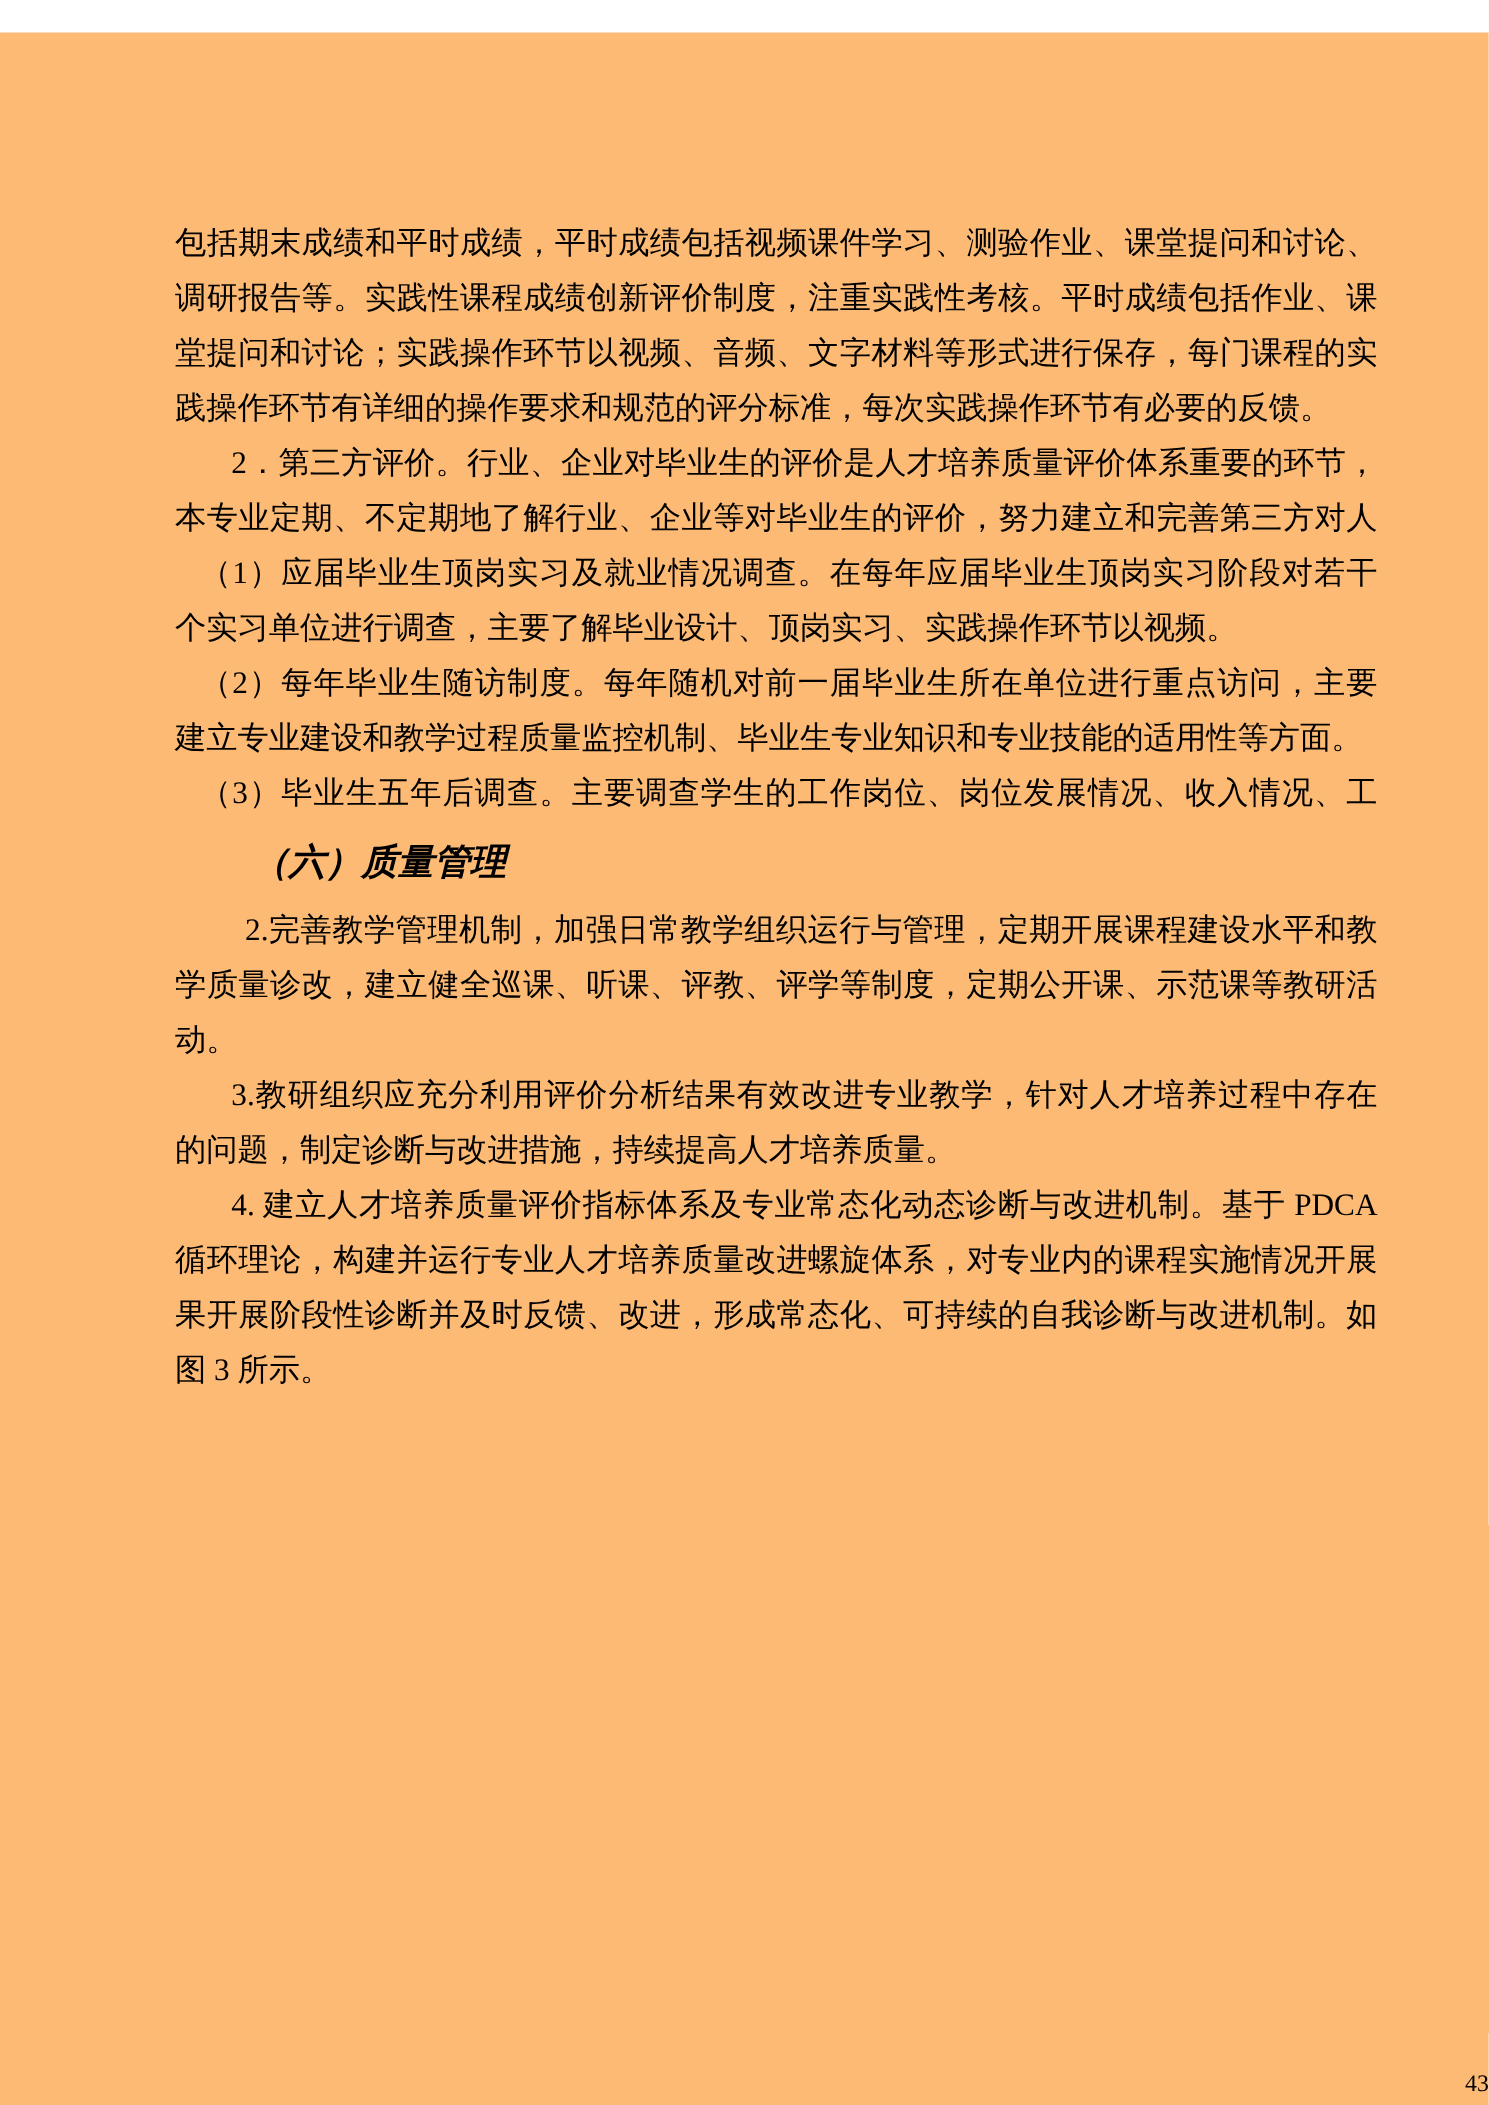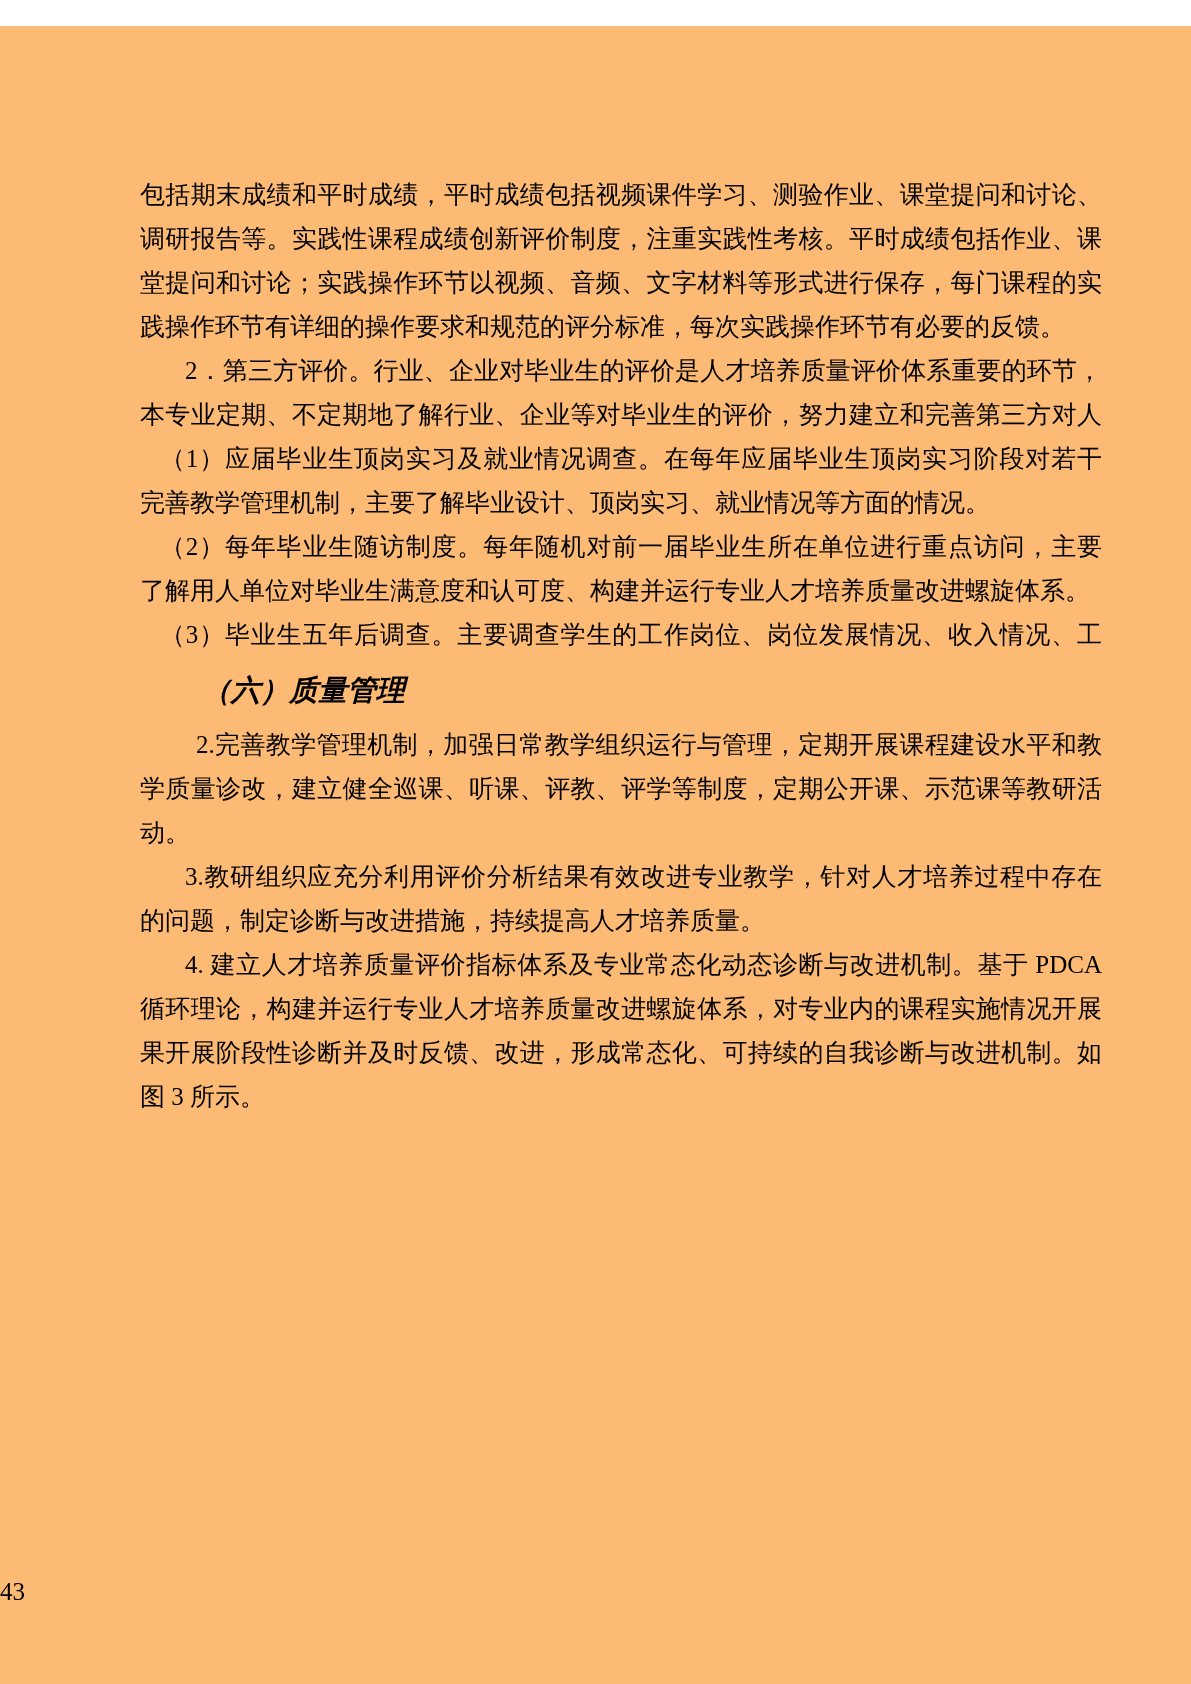--- a/index.html
+++ b/index.html
@@ -37,24 +37,24 @@
     font-size: 29px;
     line-height: 44px;
     padding-left: 62px;
     margin: 11px 0 11px 0;
     color: #000000;
     font-style: italic;
   }
   .footer {
     position: absolute;
     left: 0;
-    top: 1552px;
+    top: 1631px;
     width: 100%;
-    text-align: left;
-    font-size: 25px;
+    text-align: right;
+    font-size: 19px;
     color: #000000;
   }
 </style>
 </head>
 <body>
 
 <div class="page">
   <div class="content">
 
     <div class="para">
@@ -64,26 +64,26 @@
       <div class="line end">践操作环节有详细的操作要求和规范的评分标准，每次实践操作环节有必要的反馈。</div>
     </div>
 
     <div class="para">
       <div class="line ind-num">2．第三方评价。行业、企业对毕业生的评价是人才培养质量评价体系重要的环节，</div>
       <div class="line">本专业定期、不定期地了解行业、企业等对毕业生的评价，努力建立和完善第三方对人</div>
     </div>
 
     <div class="para">
       <div class="line ind-paren">（1）应届毕业生顶岗实习及就业情况调查。在每年应届毕业生顶岗实习阶段对若干</div>
-      <div class="line end">完善教学管理机制，主要了解毕业设计、顶岗实习、就业情况等方面的情况。</div>
+      <div class="line end">个实习单位进行调查，主要了解毕业设计、顶岗实习、实践操作环节以视频。</div>
     </div>
 
     <div class="para">
       <div class="line ind-paren">（2）每年毕业生随访制度。每年随机对前一届毕业生所在单位进行重点访问，主要</div>
-      <div class="line end">了解用人单位对毕业生满意度和认可度、构建并运行专业人才培养质量改进螺旋体系。</div>
+      <div class="line end">建立专业建设和教学过程质量监控机制、毕业生专业知识和专业技能的适用性等方面。</div>
     </div>
 
     <div class="para">
       <div class="line ind-paren">（3）毕业生五年后调查。主要调查学生的工作岗位、岗位发展情况、收入情况、工</div>
     </div>
 
     <div class="heading">（六）质量管理</div>
 
 
     <div class="para">

